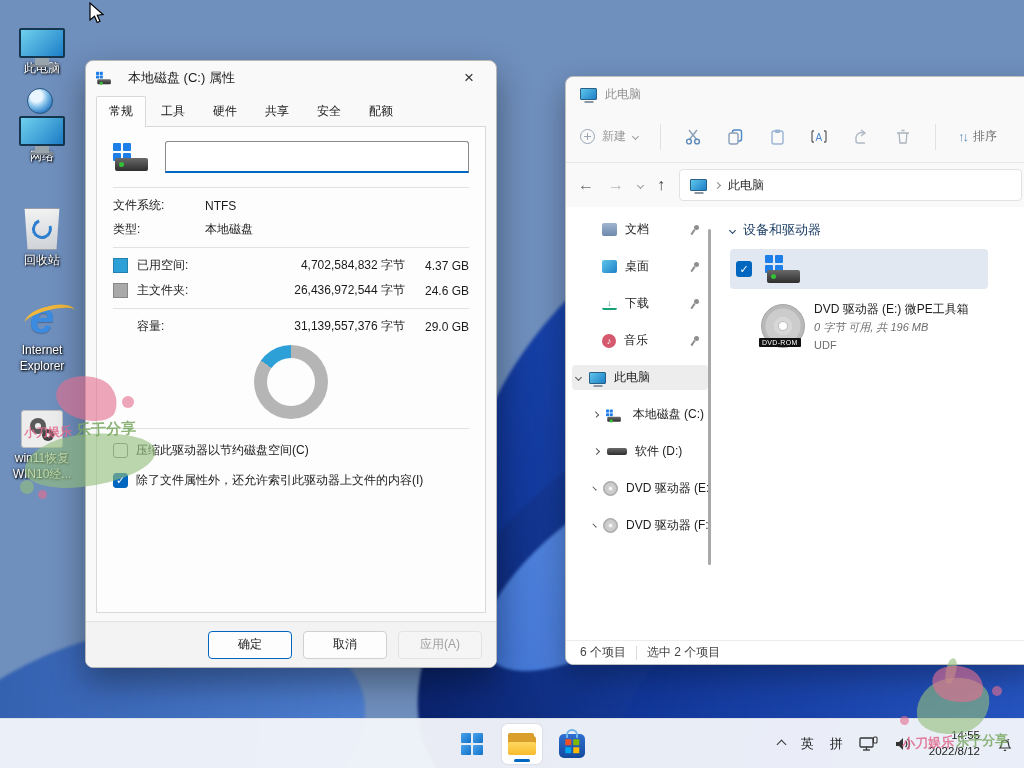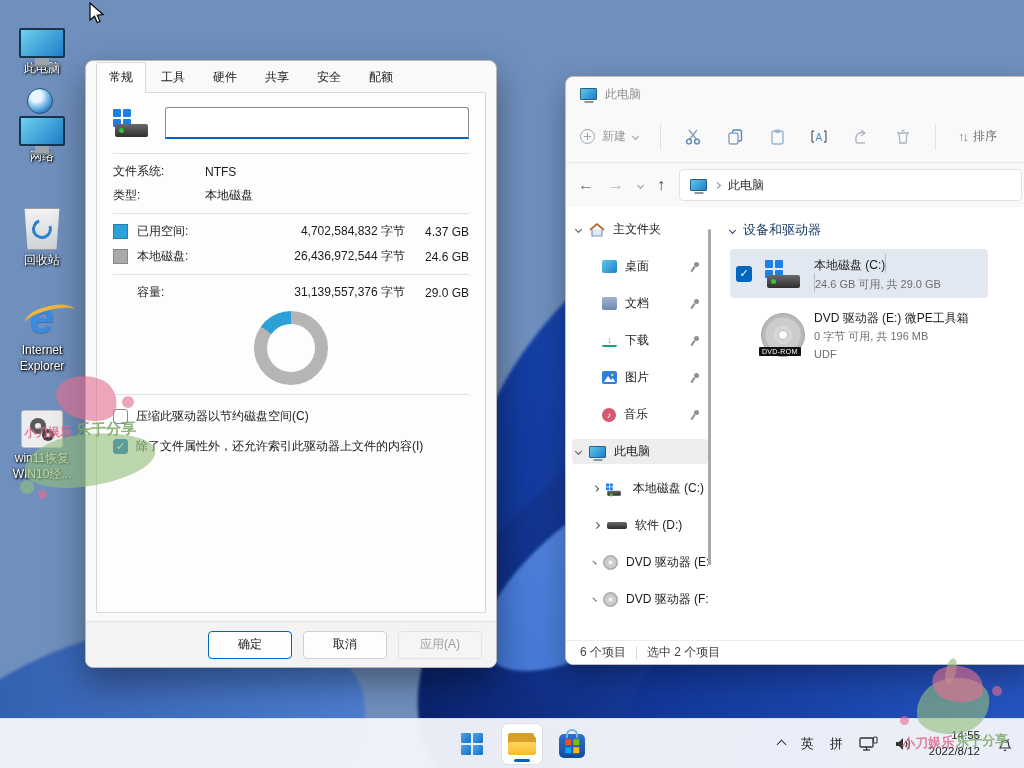--- a/index.html
+++ b/index.html
@@ -311,51 +311,33 @@
       <span class="chev down small" style="border-color:#9a9a9a;"></span>
       <span class="nav-arrow" style="color:#444;">↑</span>
       <div class="addr">
         <div class="tiny-monitor"></div>
         <span class="chev right small" style="border-color:#8a8a8a;"></span>
         <span>此电脑</span>
       </div>
     </div>
     <div class="exp-body">
       <div class="sidebar">
-        <div class="sb-row">
-          <span class="chev down small"></span>
-          <svg width="16" height="14" viewBox="0 0 16 14">
-            <path d="M1 7 L8 1 L15 7" fill="none" stroke="#b86a3a" stroke-width="1.8"></path>
-            <path d="M3 6.5 V13 H13 V6.5" fill="#dce8f5" stroke="#7d97b5" stroke-width="1.2"></path>
-          </svg>
-          <span>主文件夹</span>
+        <div class="sb-row sb-child">
+          <span class="sb-ico" style="background:linear-gradient(180deg,#9fb4d0,#6e89ad);"></span>
+          <span>文档</span>
+          <span class="pin"></span>
         </div>
         <div class="sb-row sb-child">
           <span class="sb-ico" style="background:linear-gradient(135deg,#5ec6ea,#1e7fc8);"></span>
           <span>桌面</span>
           <span class="pin"></span>
         </div>
         <div class="sb-row sb-child">
-          <span class="sb-ico" style="background:linear-gradient(180deg,#9fb4d0,#6e89ad);"></span>
-          <span>文档</span>
-          <span class="pin"></span>
-        </div>
-        <div class="sb-row sb-child">
           <span class="sb-ico" style="background:#fff;color:#18a179;font-weight:bold;border-bottom:2px solid #18a179;">↓</span>
           <span>下载</span>
-          <span class="pin"></span>
-        </div>
-        <div class="sb-row sb-child">
-          <span class="sb-ico" style="background:#2f7fd6;">
-            <svg width="11" height="9" viewBox="0 0 11 9">
-                <path d="M0 9 L4 3 L7 7 L9 5 L11 9 Z" fill="#fff"></path>
-                <circle cx="8.3" cy="2" r="1.2" fill="#ffd75e"></circle>
-              </svg>
-          </span>
-          <span>图片</span>
           <span class="pin"></span>
         </div>
         <div class="sb-row sb-child">
           <span class="sb-ico" style="background:#d4596e;border-radius:50%;width:14px;height:14px;">♪</span>
           <span>音乐</span>
           <span class="pin"></span>
         </div>
         <div class="sb-row selected" style="margin-top:2px;">
           <span class="chev down small"></span>
           <div class="tiny-monitor"></div>
@@ -403,51 +385,59 @@
             <span class="drive-ico">
                 <span class="winlogo">
                   <i></i>
                   <i></i>
                   <i></i>
                   <i></i>
                 </span>
                 <span class="body"></span>
               </span>
           </span>
-          <span class="tile-col">
-            <span class="tile-name">本地磁盘 (C:)</span>
-            <span class="tile-bar"><i style="width: 15%;"></i></span>
-            <span class="tile-info">24.6 GB 可用, 共 29.0 GB</span>
-          </span>
         </div>
         <div class="tile">
           <span style="width:16px;flex:0 0 auto;"></span>
           <span class="tile-icon">
             <span class="disc">
                 <span class="hole"></span>
                 <span class="dvdlbl">DVD-ROM</span>
               </span>
           </span>
           <span class="tile-col">
             <span class="tile-name">DVD 驱动器 (E:) 微PE工具箱</span>
-            <span class="tile-info" style="display:block;margin-top:2px;">0 字节 可用, 共 196 MB</span>
+            <span class="tile-info" style="display:block;margin-top:2px;font-style:italic;">0 字节 可用, 共 196 MB</span>
             <span class="tile-info">UDF</span>
           </span>
         </div>
 
       </div>
     </div>
     <div class="statusbar">
       <span>6 个项目</span>
       <span class="status-div"></span>
       <span>选中 2 个项目</span>
     </div>
   </div>
 
   <div class="dialog">
+    <div class="dlg-titlebar">
+      <span class="drive-ico small" style="width:24px;height:20px;">
+        <span class="winlogo" style="grid-template-columns:5px 5px;grid-template-rows:5px 5px;gap:1px;">
+            <i></i>
+            <i></i>
+            <i></i>
+            <i></i>
+          </span>
+        <span class="body" style="width:22px;height:8px;"></span>
+      </span>
+      <span class="dlg-title">本地磁盘 (C:) 属性</span>
+      <span class="dlg-close">×</span>
+    </div>
     <div class="dlg-tabs">
       <span class="tab active">常规</span>
       <span class="tab">工具</span>
       <span class="tab">硬件</span>
       <span class="tab">共享</span>
       <span class="tab">安全</span>
       <span class="tab">配额</span>
     </div>
     <div class="dlg-page">
       <div class="row input-row">
@@ -473,21 +463,21 @@
       </div>
       <div class="hr"></div>
       <div class="row usage">
         <span class="swatch" style="background:#2da0d8;"></span>
         <span class="lbl">已用空间:</span>
         <span class="bytes">4,702,584,832 字节</span>
         <span class="gb">4.37 GB</span>
       </div>
       <div class="row usage">
         <span class="swatch" style="background:#a9a9a9;"></span>
-        <span class="lbl">本地磁盘:</span>
+        <span class="lbl">主文件夹:</span>
         <span class="bytes">26,436,972,544 字节</span>
         <span class="gb">24.6 GB</span>
       </div>
       <div class="hr"></div>
       <div class="row usage">
         <span style="width:24px;"></span>
         <span class="lbl">容量:</span>
         <span class="bytes">31,139,557,376 字节</span>
         <span class="gb">29.0 GB</span>
       </div>

